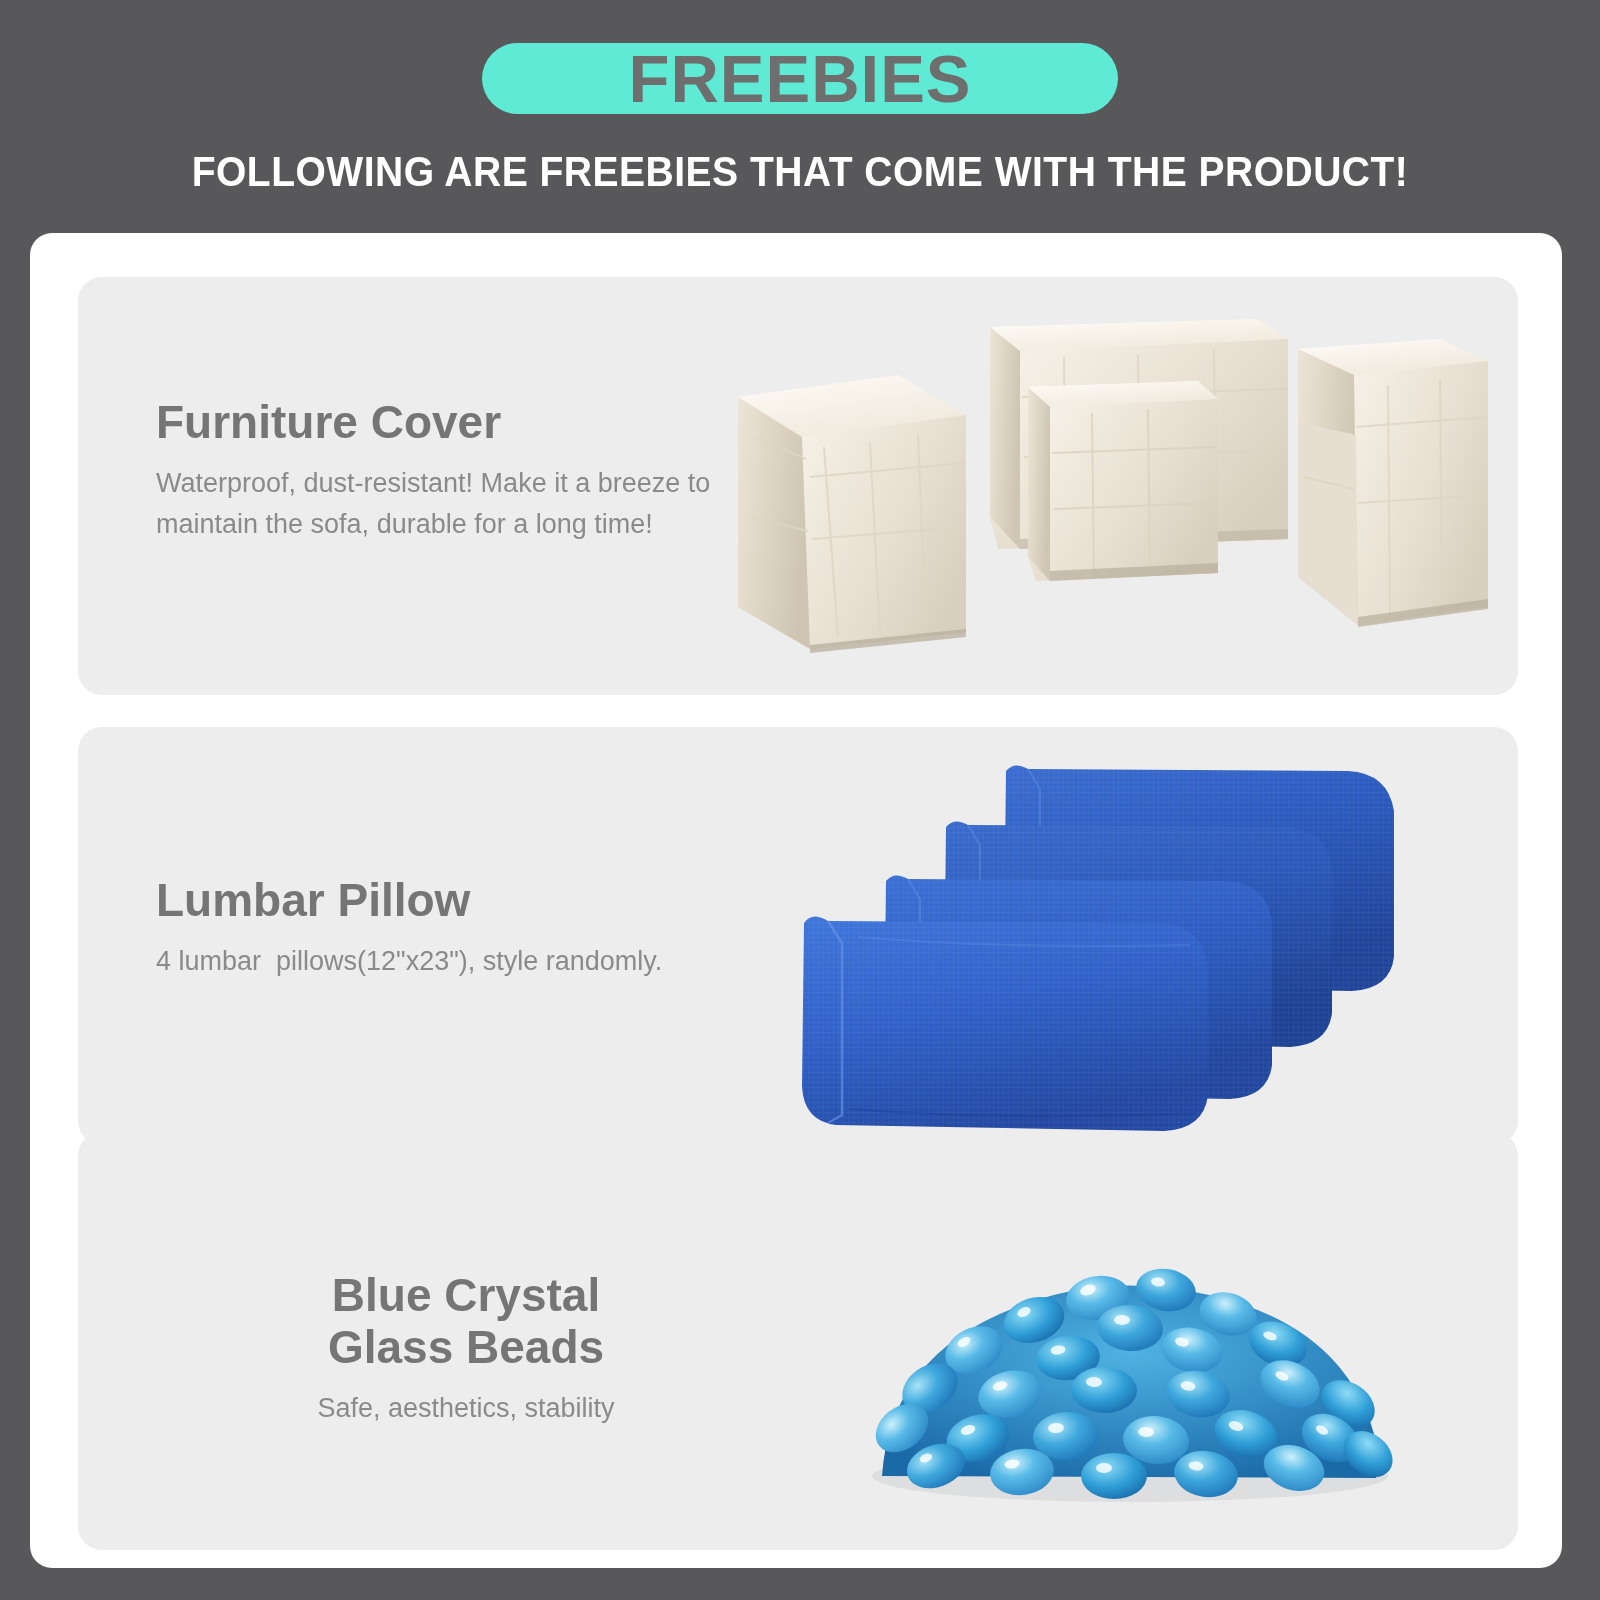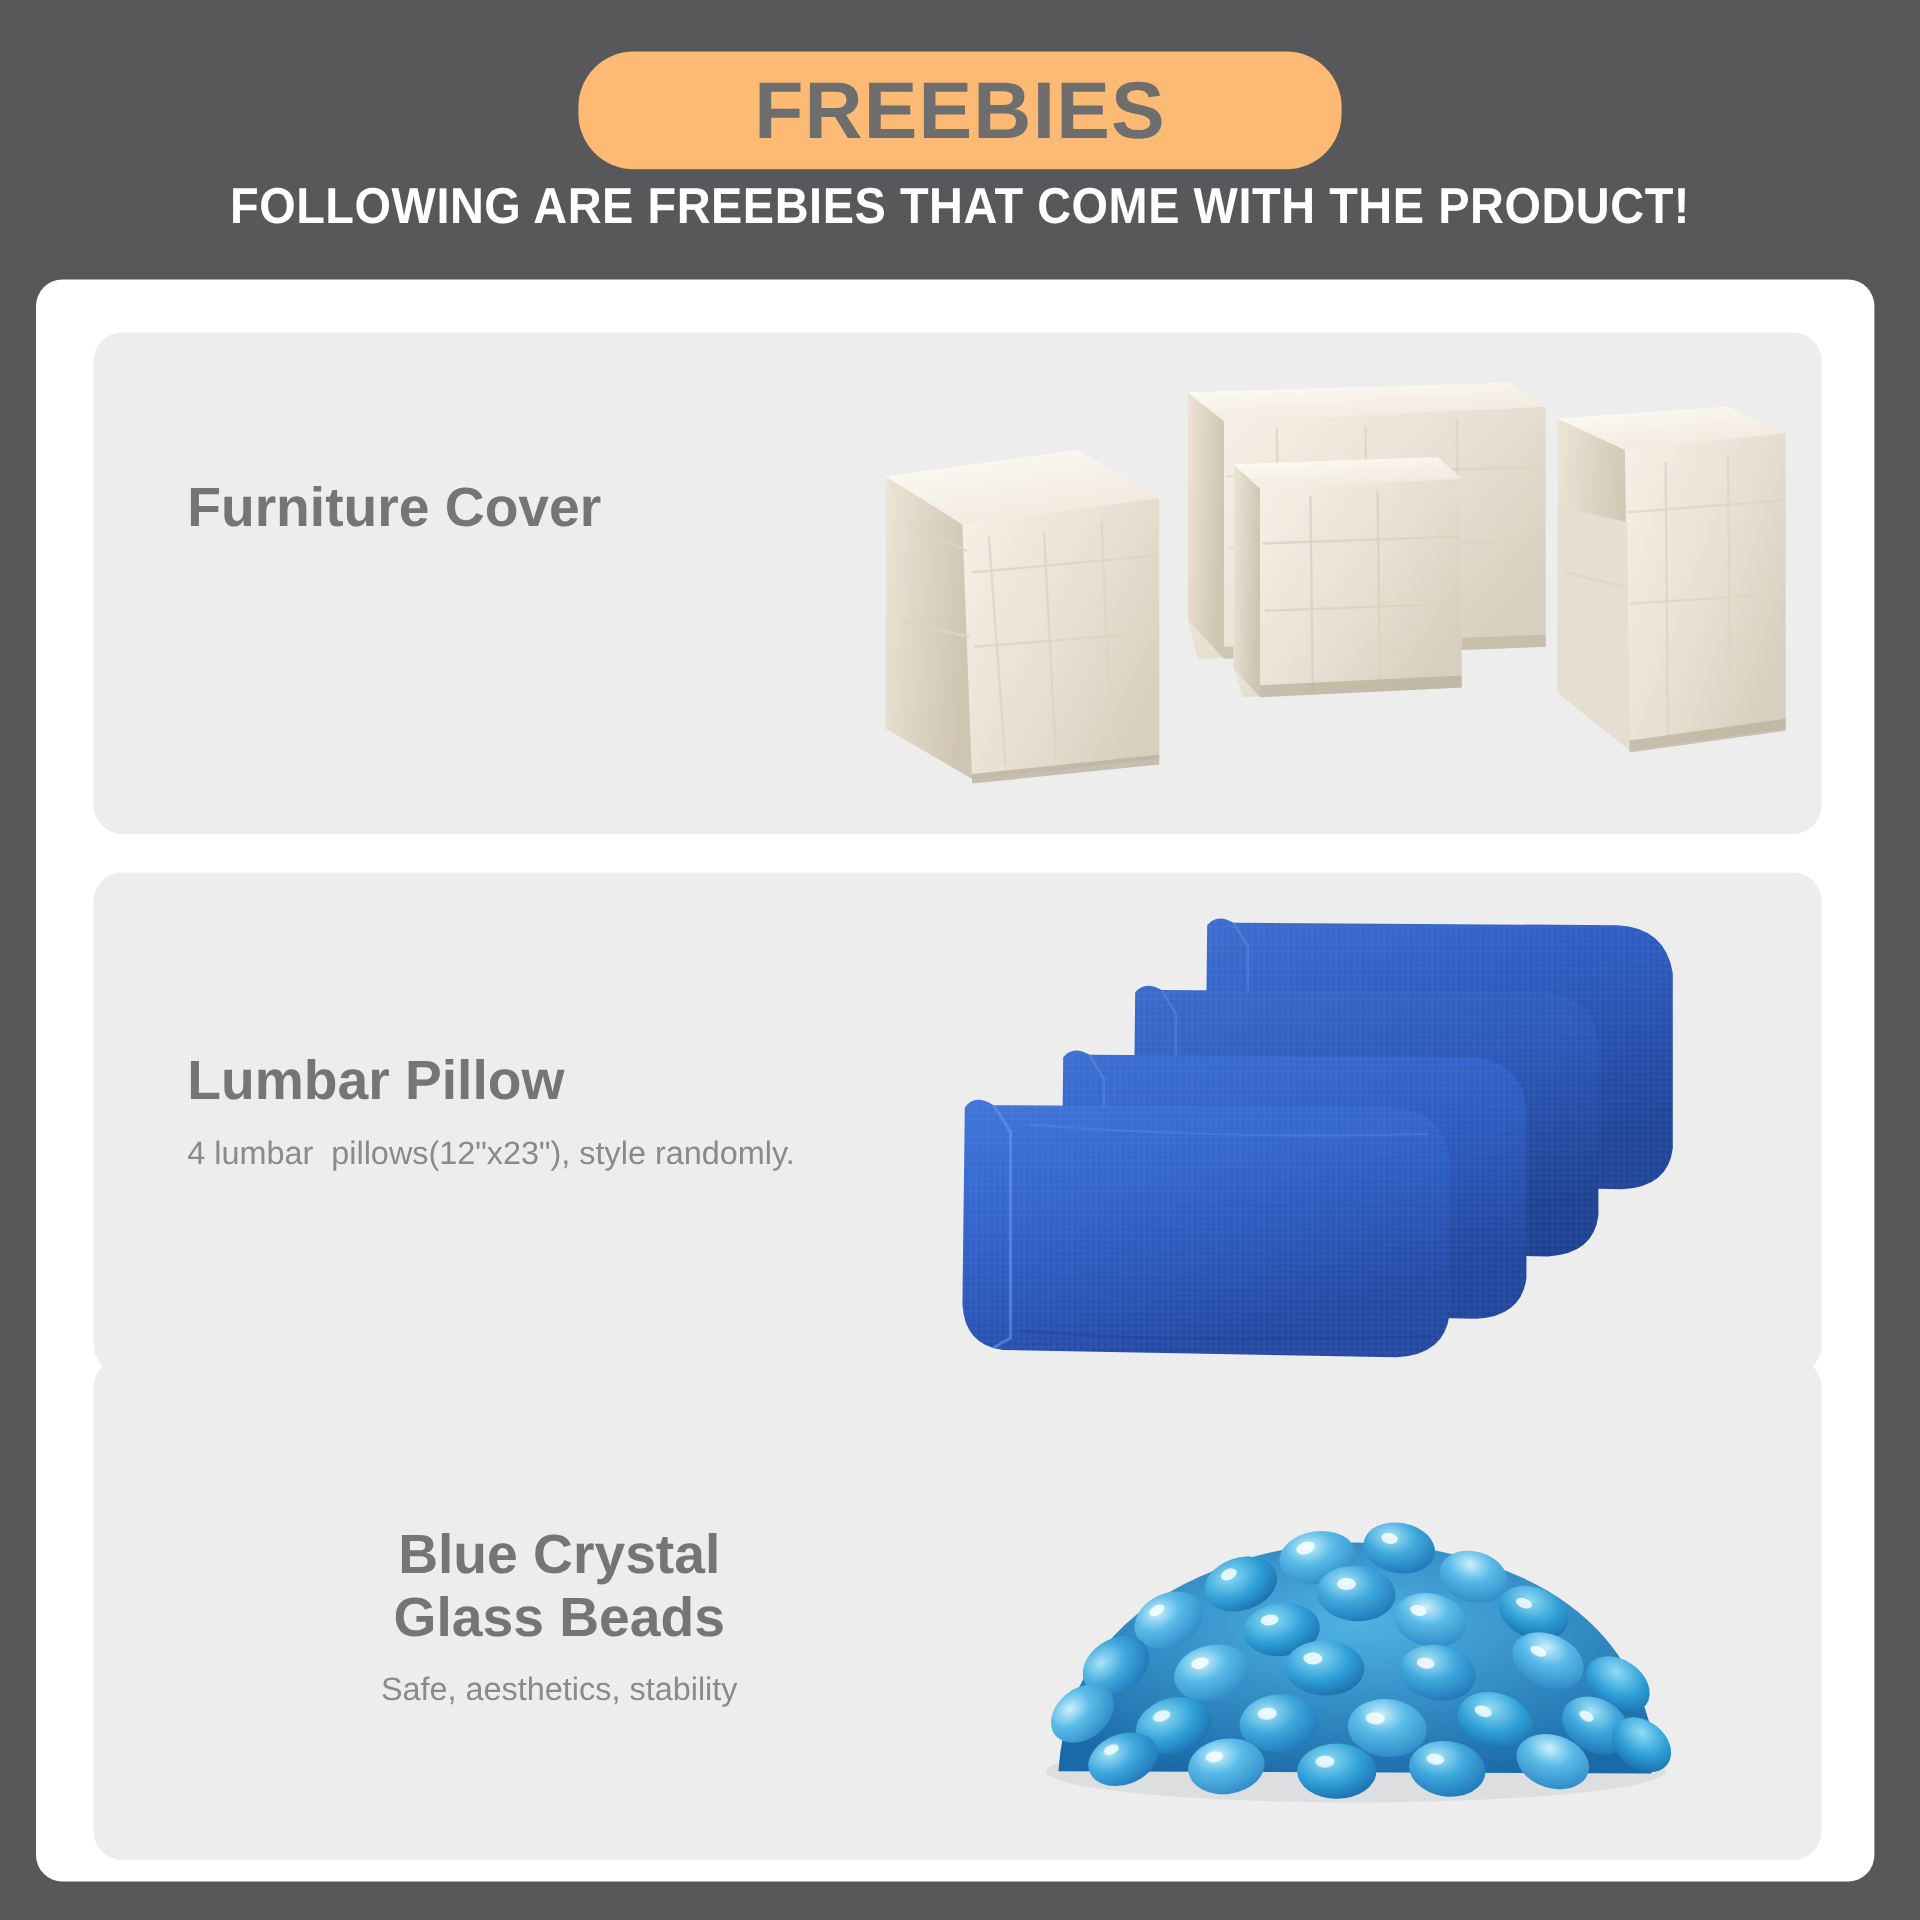--- a/index.html
+++ b/index.html
@@ -26,22 +26,22 @@
     left: 0;
     top: 0;
     width: 1600px;
     height: 220px;
   }
   .title-pill {
     position: absolute;
     left: 482px;
     top: 43px;
     width: 636px;
-    height: 98px;
-    background: #fdba74;
+    height: 71px;
+    background: #5eead4;
     border-radius: 46px;
     display: flex;
     align-items: center;
     justify-content: center;
   }
   .title-pill-text {
     font-size: 67px;
     font-weight: bold;
     color: #6e6e6e;
     letter-spacing: 1px;
@@ -134,20 +134,21 @@
       <span class="title-pill-text">FREEBIES</span>
     </div>
     <div class="subtitle">FOLLOWING ARE FREEBIES THAT COME WITH THE PRODUCT!</div>
   </div>
 
   <div class="panel">
 
     <div class="card" id="card-1">
       <div class="card-text">
         <h2 class="card-title">Furniture Cover</h2>
+        <p class="card-desc">Waterproof, dust-resistant! Make it a breeze to maintain the sofa, durable for a long time!</p>
       </div>
       <div class="card-art" id="art-1">
         <svg viewBox="0 0 820 418" xmlns="http://www.w3.org/2000/svg">
           <defs>
             <linearGradient id="cov-a" x1="0" y1="0" x2="0.4" y2="1">
               <stop offset="0%" stop-color="#fdfbf6"></stop>
               <stop offset="55%" stop-color="#f3ece0"></stop>
               <stop offset="100%" stop-color="#e2d9c9"></stop>
             </linearGradient>
             <linearGradient id="cov-b" x1="0" y1="0" x2="1" y2="0.7">

